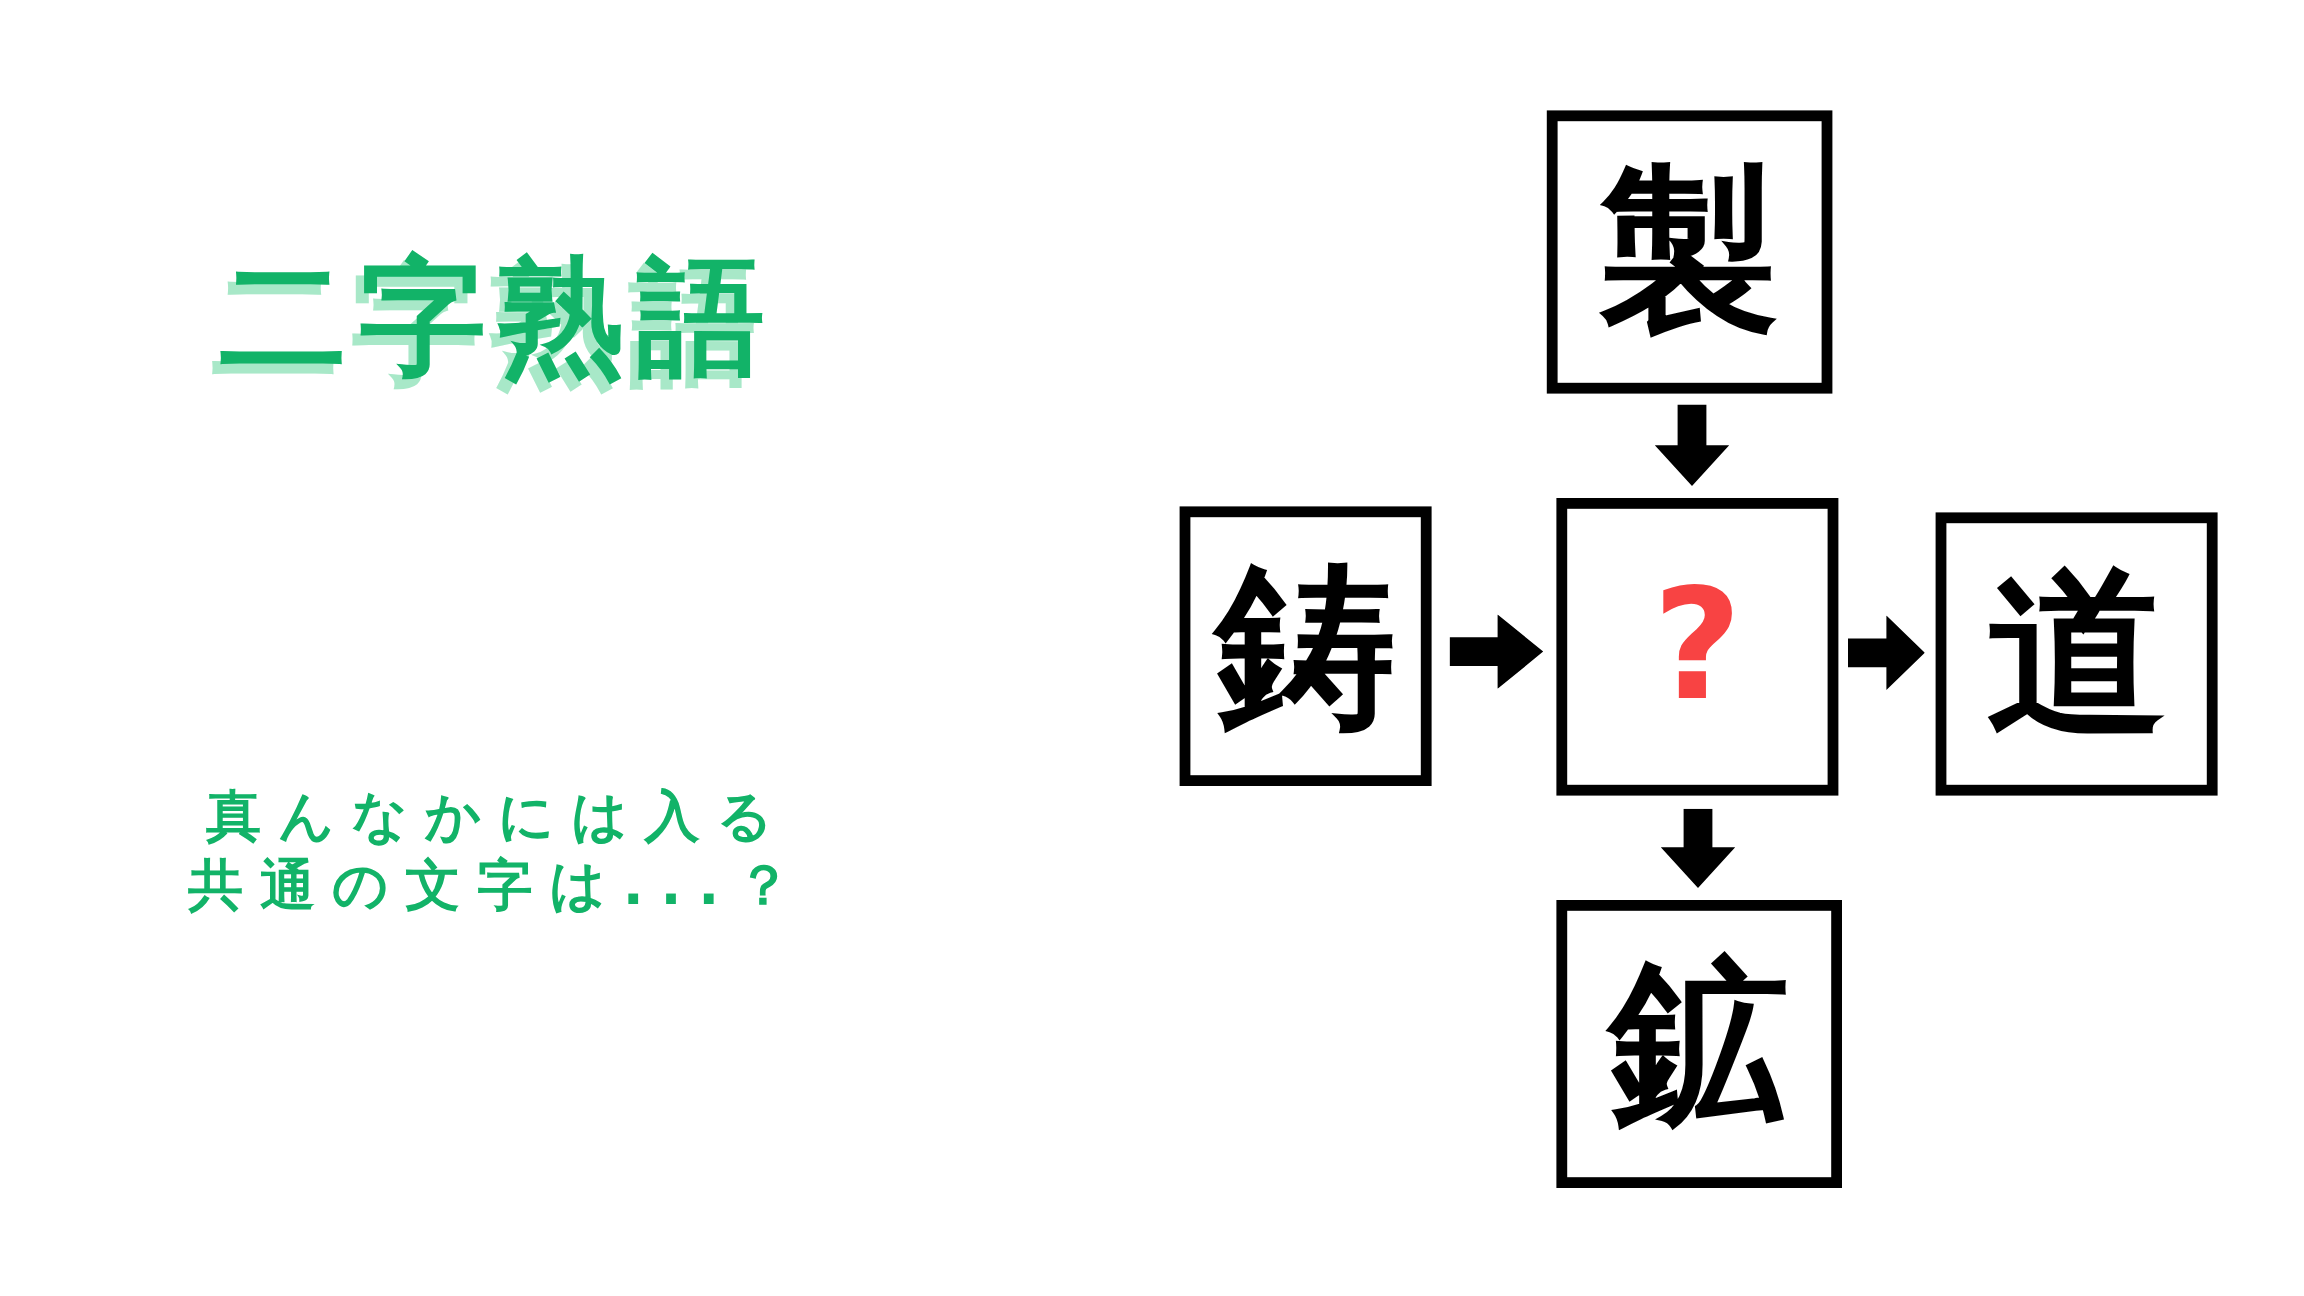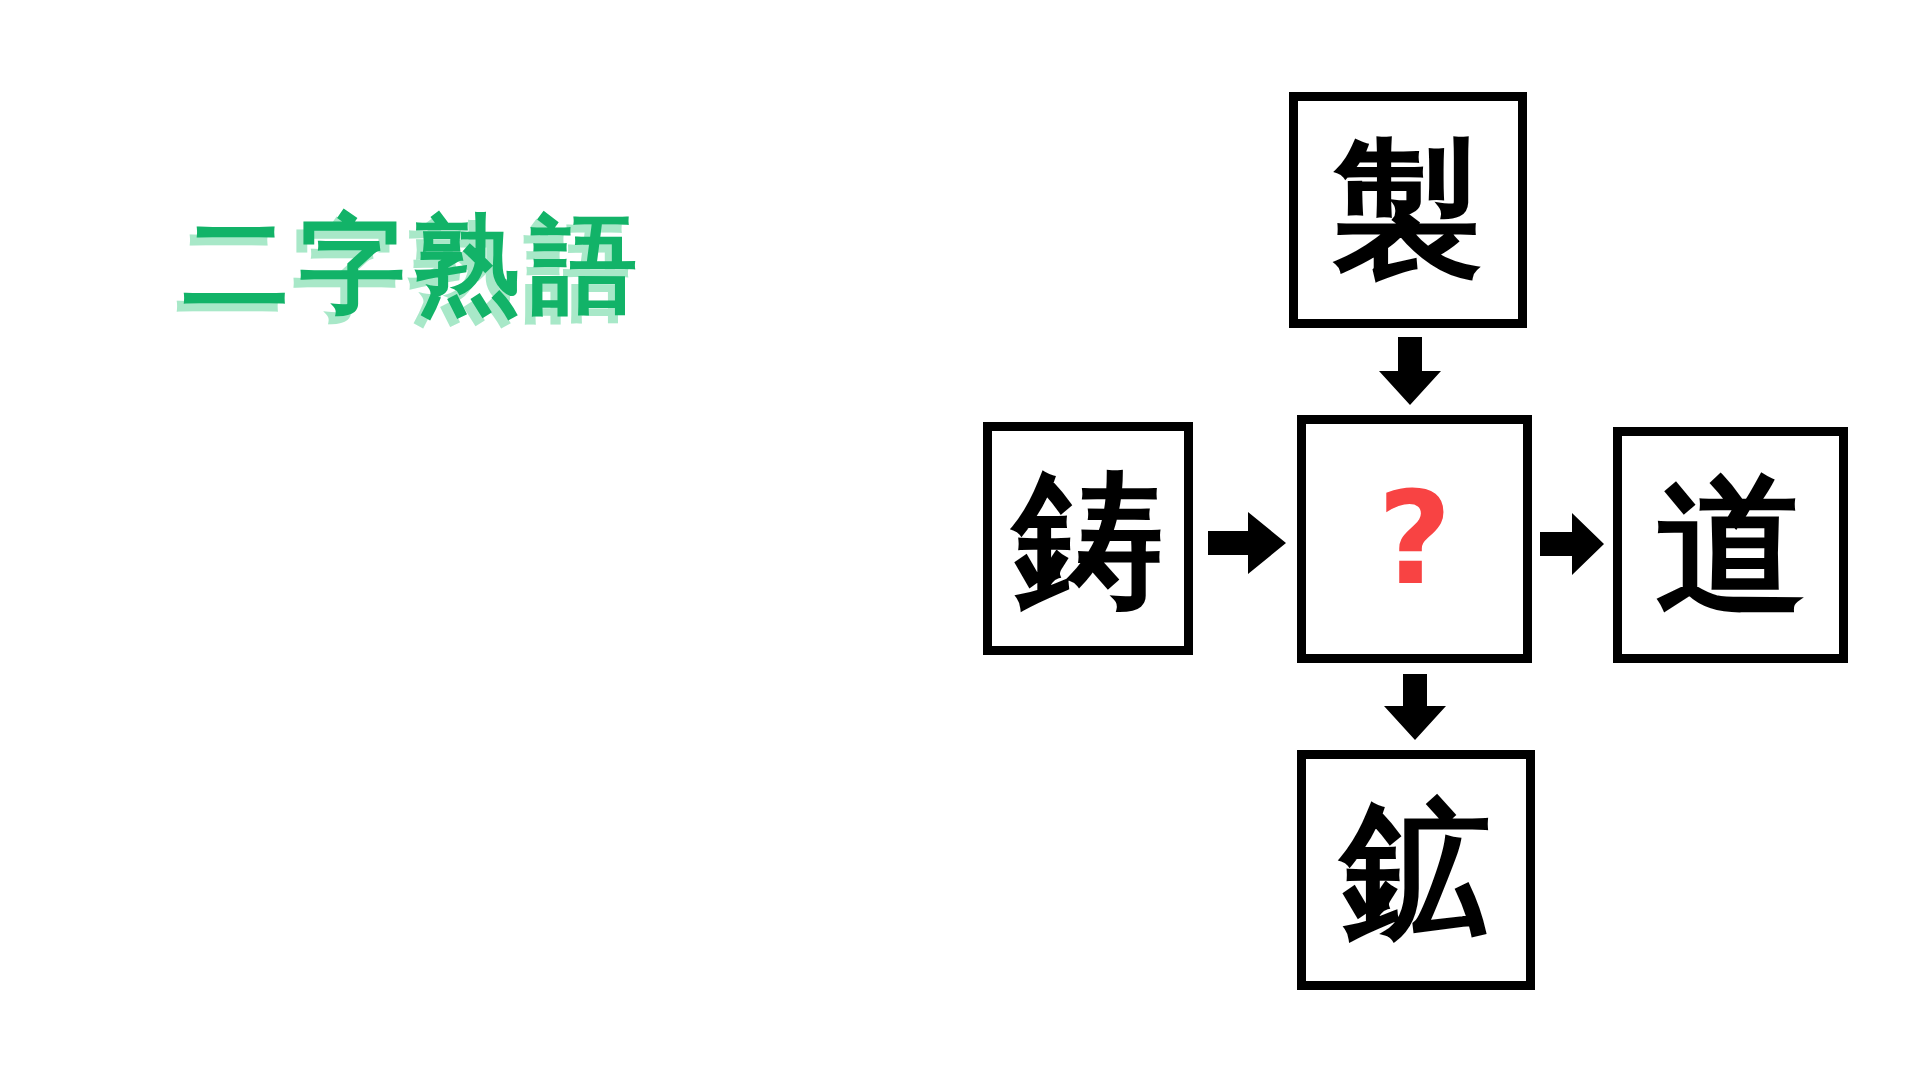--- a/index.html
+++ b/index.html
@@ -90,20 +90,24 @@
 </style>
 </head>
 <body>
 
 <div class="stage">
 
   <h1 class="title">
     <span class="t-line">二字熟語</span>
   </h1>
 
+  <div class="subtitle">
+    <span class="s-line">真んなかには入る</span>
+    <span class="s-line">共通の文字は...？</span>
+  </div>
 
   <div class="cell cell-top">
     <span class="kanji">製</span>
   </div>
 
   <div class="cell cell-left">
     <span class="kanji">鋳</span>
   </div>
 
   <div class="cell cell-center">

